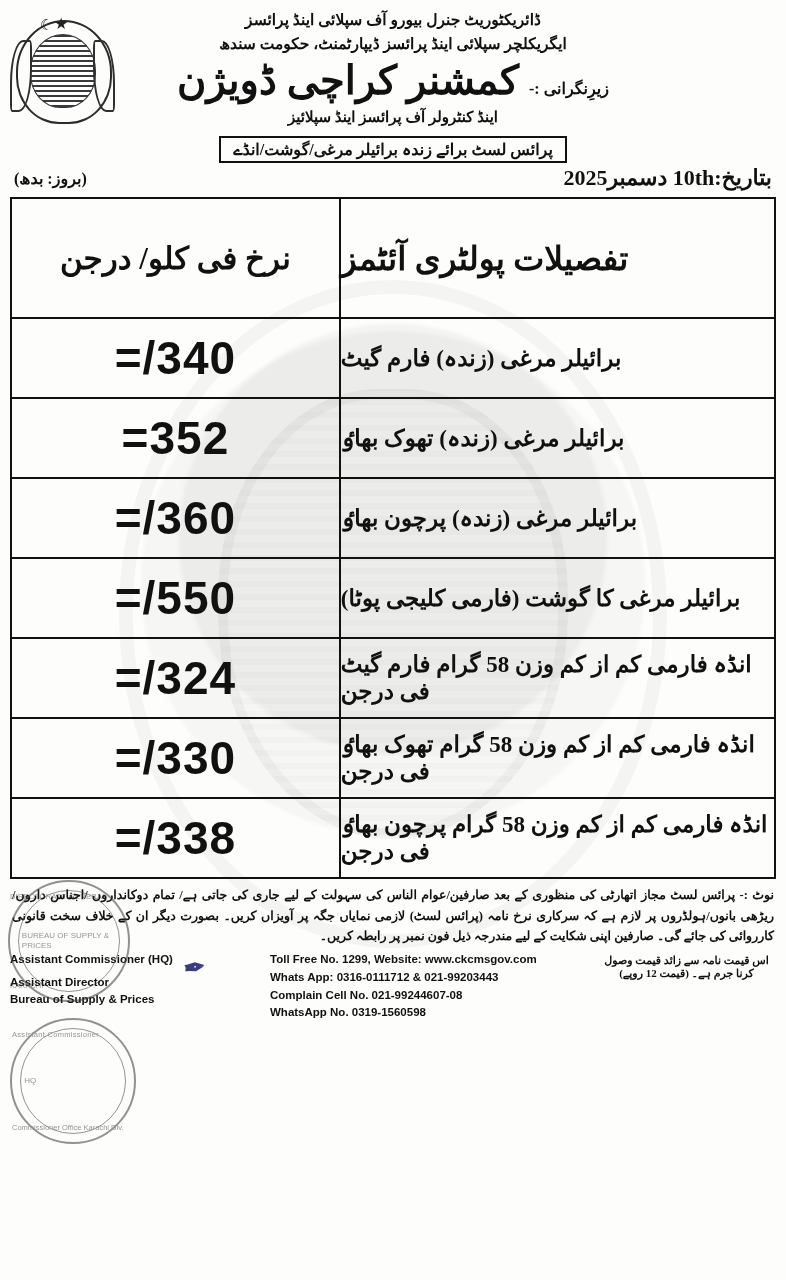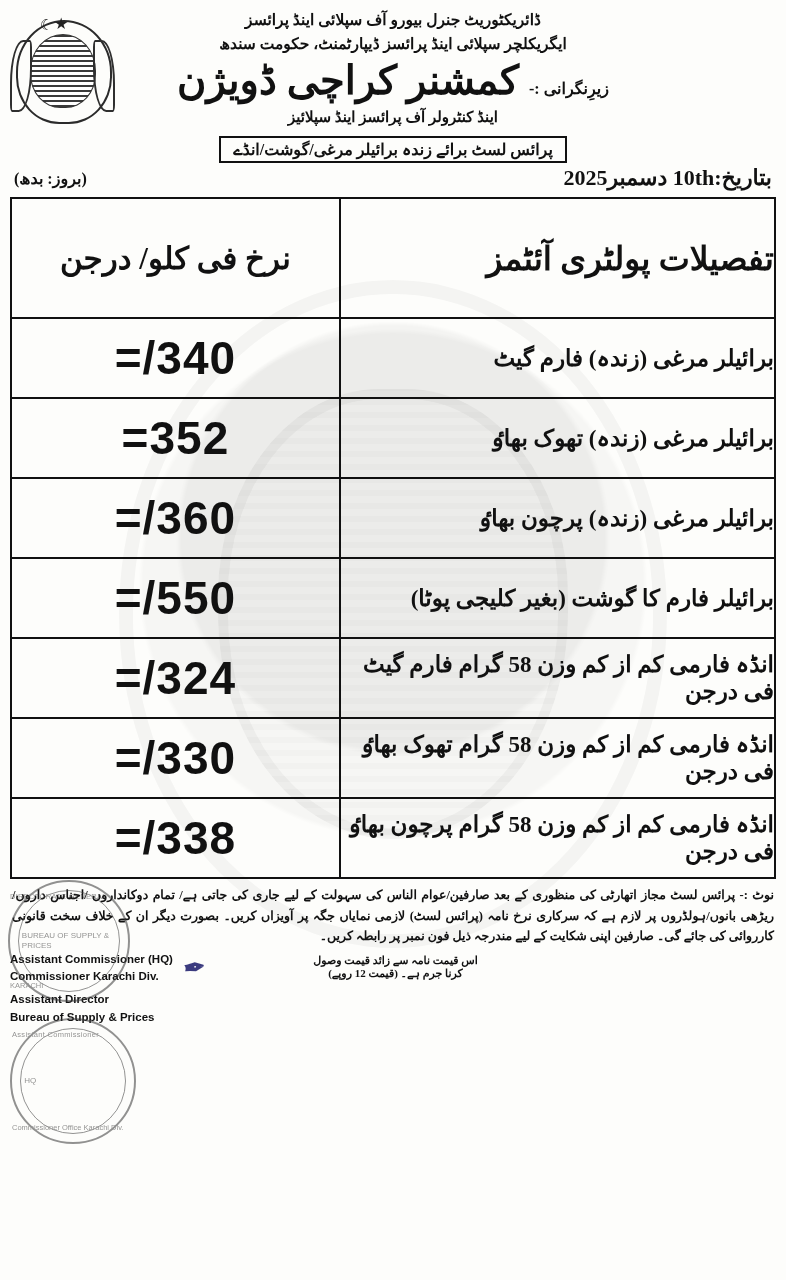--- a/index.html
+++ b/index.html
@@ -92,21 +92,21 @@
   .day-text{font-size:16px;font-weight:bold;}
 
   
   table.price{
     width:100%;border-collapse:collapse;direction:rtl;
     table-layout:fixed;background:transparent;
   }
   table.price td{
     border:2px solid #111;padding:0;vertical-align:middle;height:78px;
   }
-  td.item{width:57%;text-align:right;font-size:23px;font-weight:bold;padding:4px 10px;}
+  td.item{width:57%;text-align:left;font-size:23px;font-weight:bold;padding:4px 10px;}
   td.rate{width:43%;text-align:center;}
   .rate-val{
     font-size:46px;font-weight:bold;font-family:"Liberation Sans",sans-serif;
     letter-spacing:1px;direction:ltr;
   }
   tr.head td{height:118px;}
   td.head-item{font-size:33px;font-weight:bold;}
   td.head-rate{font-size:31px;font-weight:bold;}
   .small-item{font-size:19px;}
 
@@ -211,21 +211,21 @@
           </tr>
           <tr>
             <td class="item">برائیلر مرغی (زندہ) تھوک بھاٶ</td>
             <td class="rate"><span class="rate-val">352=</span></td>
           </tr>
           <tr>
             <td class="item">برائیلر مرغی (زندہ) پرچون بھاٶ</td>
             <td class="rate"><span class="rate-val">360/=</span></td>
           </tr>
           <tr>
-            <td class="item">برائیلر فارم کا گوشت (بغیر کلیجی پوٹا)</td>
+            <td class="item">برائیلر مرغی کا گوشت (فارمی کلیجی پوٹا)</td>
             <td class="rate"><span class="rate-val">550/=</span></td>
           </tr>
           <tr>
             <td class="item small-item">انڈہ فارمی کم از کم وزن 58 گرام فارم گیٹ فی درجن</td>
             <td class="rate"><span class="rate-val">324/=</span></td>
           </tr>
           <tr>
             <td class="item small-item">انڈہ فارمی کم از کم وزن 58 گرام تھوک بھاٶ فی درجن</td>
             <td class="rate"><span class="rate-val">330/=</span></td>
           </tr>
@@ -235,24 +235,29 @@
           </tr>
         </tbody>
     </table>
 
     <div class="note">نوٹ :- پرائس لسٹ مجاز اتھارٹی کی منظوری کے بعد صارفین/عوام الناس کی سہولت کے لیے جاری کی جاتی ہے/ تمام دوکانداروں /اجناس داروں/ریڑھی بانوں/ہولڈروں پر لازم ہے کہ سرکاری نرخ نامہ (پرائس لسٹ) لازمی نمایاں جگہ پر آویزاں کریں۔ بصورت دیگر ان کے خلاف سخت قانونی کارروائی کی جائے گی۔ صارفین اپنی شکایت کے لیے مندرجہ ذیل فون نمبر پر رابطہ کریں۔</div>
 
     <div class="footer">
       <div class="foot-left">
         <div class="sig">✒</div>
         <div>Assistant Commissioner (HQ)</div>
-        <div>Commissioner Karachi Div.</div>
         <div style="height:6px"></div>
         <div>Assistant Director</div>
         <div>Bureau of Supply &amp; Prices</div>
+      </div>
+      <div class="foot-mid">
+        <div>Toll Free No. 1299, Website: www.ckcmsgov.com</div>
+        <div>Whats App: 0316-0111712 &amp; 021-99203443</div>
+        <div>Complain Cell No. 021-99244607-08</div>
+        <div>WhatsApp No. 0319-1560598</div>
       </div>
       <div style="flex:0 0 215px">
         <div class="bottom-note">اس قیمت نامہ سے زائد قیمت وصول کرنا جرم ہے۔ (قیمت 12 روپے)</div>
       </div>
     </div>
 
   </div>
 
   <div class="stamp stamp1">
     <div class="st-in"></div>

